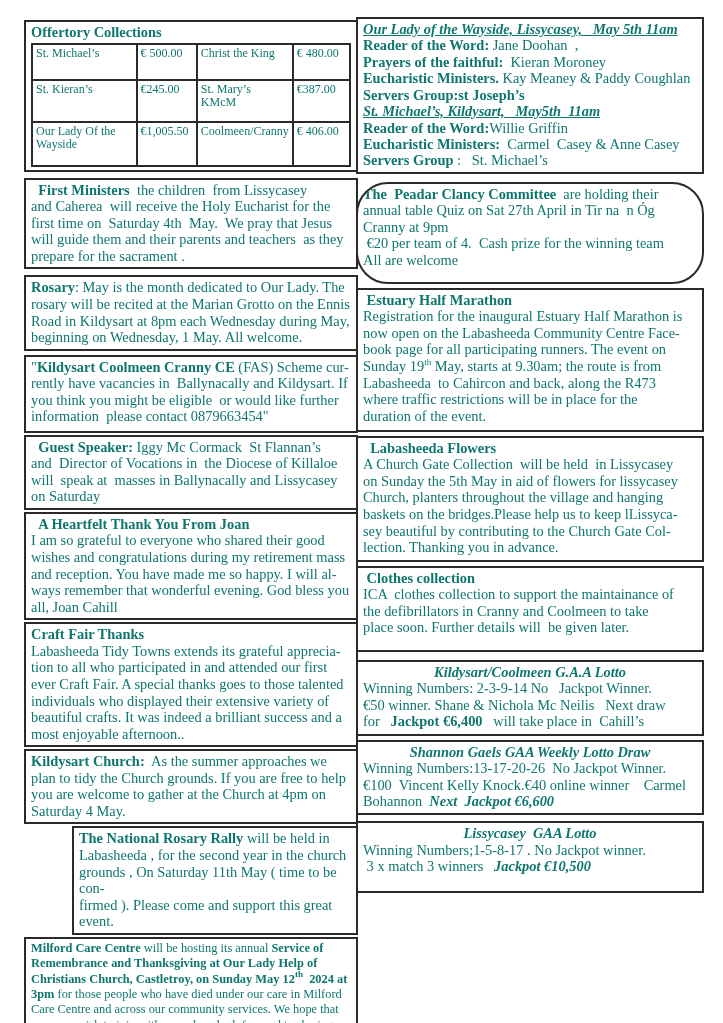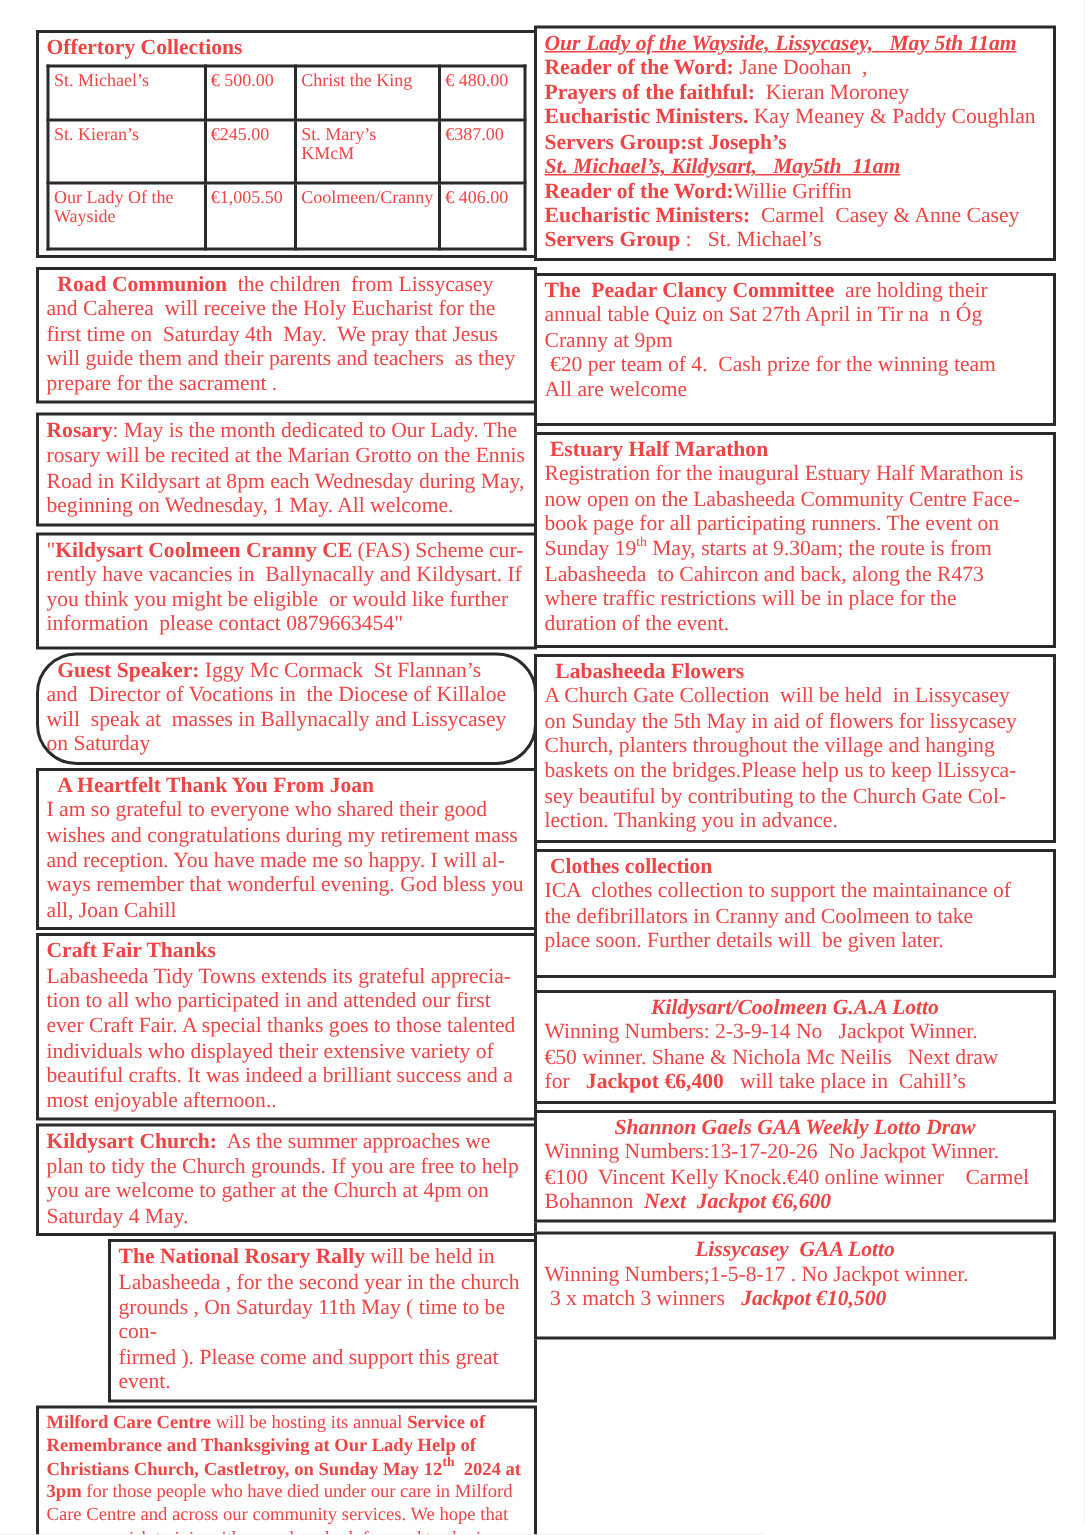--- a/index.html
+++ b/index.html
@@ -1,17 +1,17 @@
 <!DOCTYPE html>
 <html><head>
 <meta charset="utf-8">
 <style>
   html,body{margin:0;padding:0;background:#e9e9e9;}
   .page{position:relative;width:723px;height:1023px;background:#fff;
-        font-family:"Liberation Serif", serif;color:#ef4444;overflow:hidden;}
+        font-family:"Liberation Serif", serif;color:#0f766e;overflow:hidden;}
   .col{position:absolute;top:0;display:flex;flex-direction:column;}
   .col-left{left:24px;width:334px;padding-top:20px;}
   .col-right{left:356px;width:348px;padding-top:17px;}
   .box{border:2px solid #2a2a2a;background:#fff;padding:2px 5px 3px;overflow:hidden;box-sizing:border-box;}
   .box p{margin:0;white-space:pre-wrap;font-size:14.4px;line-height:1.15;}
   b{font-weight:bold;}
   .bt{font-weight:bold;}
   .big-title{font-weight:bold;font-size:16.5px;line-height:1.1;margin:0;}
   .center-title{text-align:center;font-weight:bold;font-style:italic;font-size:15px;
                 line-height:1.15;margin:0;white-space:pre-wrap;}
@@ -24,23 +24,23 @@
                      padding:2px 3px;vertical-align:top;}
   table.offertory tr:nth-child(1) td{height:30px;}
   table.offertory tr:nth-child(2) td{height:36px;font-family:Liberation Serif, serif;}
   table.offertory tr:nth-child(3) td{height:38px;}
   table.offertory td.c0{width:33%;} table.offertory td.c1{width:19%;}
   table.offertory td.c2{width:30%;} table.offertory td.c3{width:18%;}
   .small p{font-size:12.4px;line-height:1.24;}
   sup{font-size:9px;vertical-align:super;line-height:0;margin-top:40px;}
   
   .mb1{margin-bottom:2px;}.mb2{margin-bottom:4px;}.mb3{margin-bottom:6px;}.mb4{margin-bottom:8px;}
-  .h-ce{min-height:78px;}.h-guest{min-height:70px;border-radius:27px;}.h-heart{min-height:102px;}
+  .h-ce{min-height:78px;}.h-guest{min-height:70px;}.h-heart{min-height:102px;}
   .h-kchurch{min-height:72px;}.h-rally{min-height:72px;margin-left:48px;}
-  .h-rota{min-height:144px;}.h-peadar{min-height:102px;}.h-estuary{min-height:144px;}
+  .h-rota{min-height:144px;}.h-peadar{min-height:102px;border-radius:32px;}.h-estuary{min-height:144px;}
   .h-flowers{min-height:126px;}.h-clothes{min-height:86px;}
   .h-lotto1{min-height:76px;}.h-lotto2{min-height:86px;}.h-lotto3{min-height:66px;}
   .h-lotto4{min-height:72px;}
 </style>
 </head>
 <body>
 
 <div class="page">
 
   <div class="col col-left">
@@ -65,21 +65,21 @@
           <td class="c0">Our Lady Of the Wayside</td>
           <td class="c1">€1,005.50</td>
           <td class="c2">Coolmeen/Cranny</td>
           <td class="c3">€ 406.00</td>
         </tr>
       </tbody>
         </table>
     </section>
 
     <section class="box mb3">
-      <p><b>  Road Communion</b><span>  the children  from Lissycasey
+      <p><b>  First Ministers</b><span>  the children  from Lissycasey
 and Caherea  will receive the Holy Eucharist for the
 first time on  Saturday 4th  May.  We pray that Jesus
 will guide them and their parents and teachers  as they
 prepare for the sacrament .</span></p>
     </section>
 
     <section class="box mb2">
       <p><b>Rosary</b><span>: May is the month dedicated to Our Lady. The
 rosary will be recited at the Marian Grotto on the Ennis
 Road in Kildysart at 8pm each Wednesday during May,

